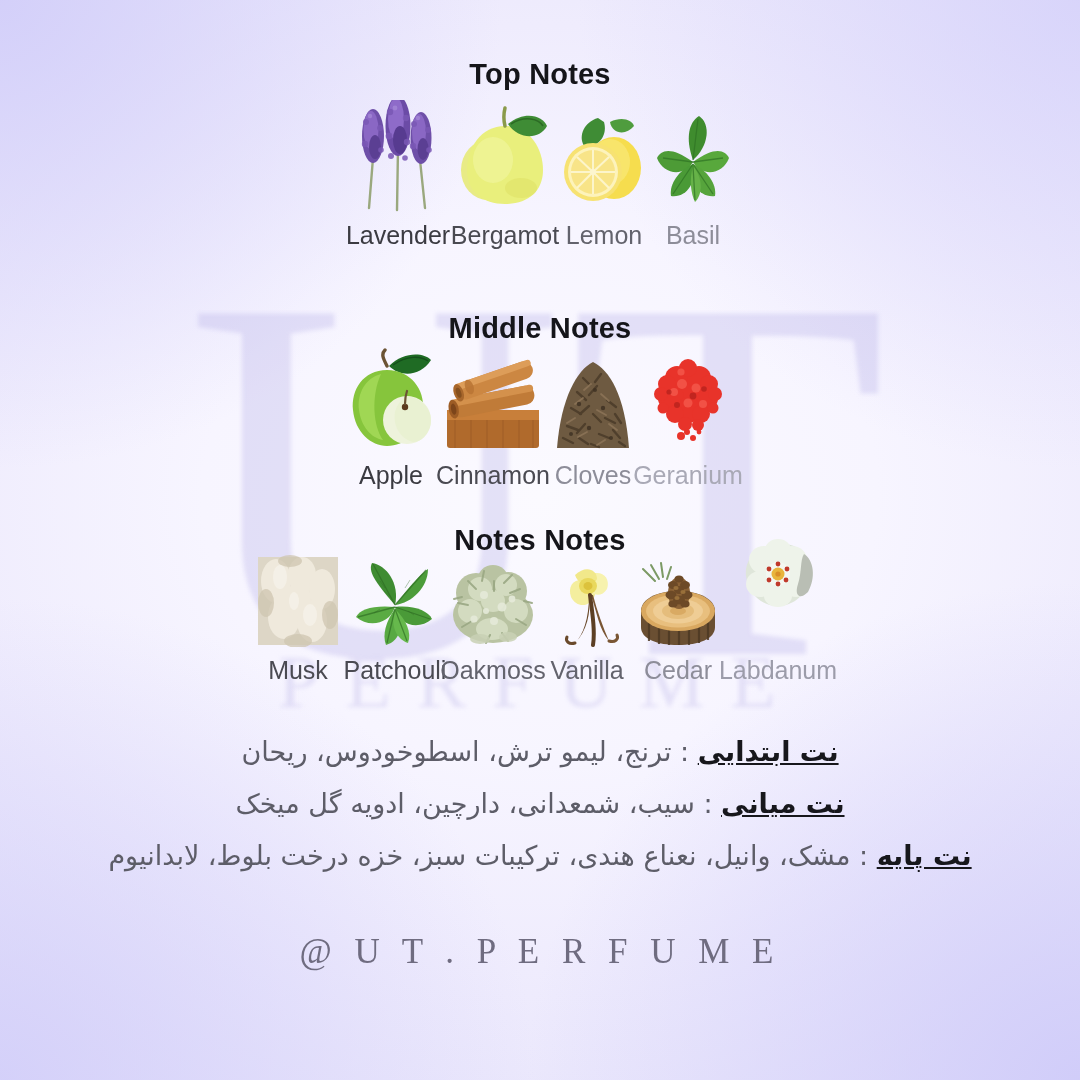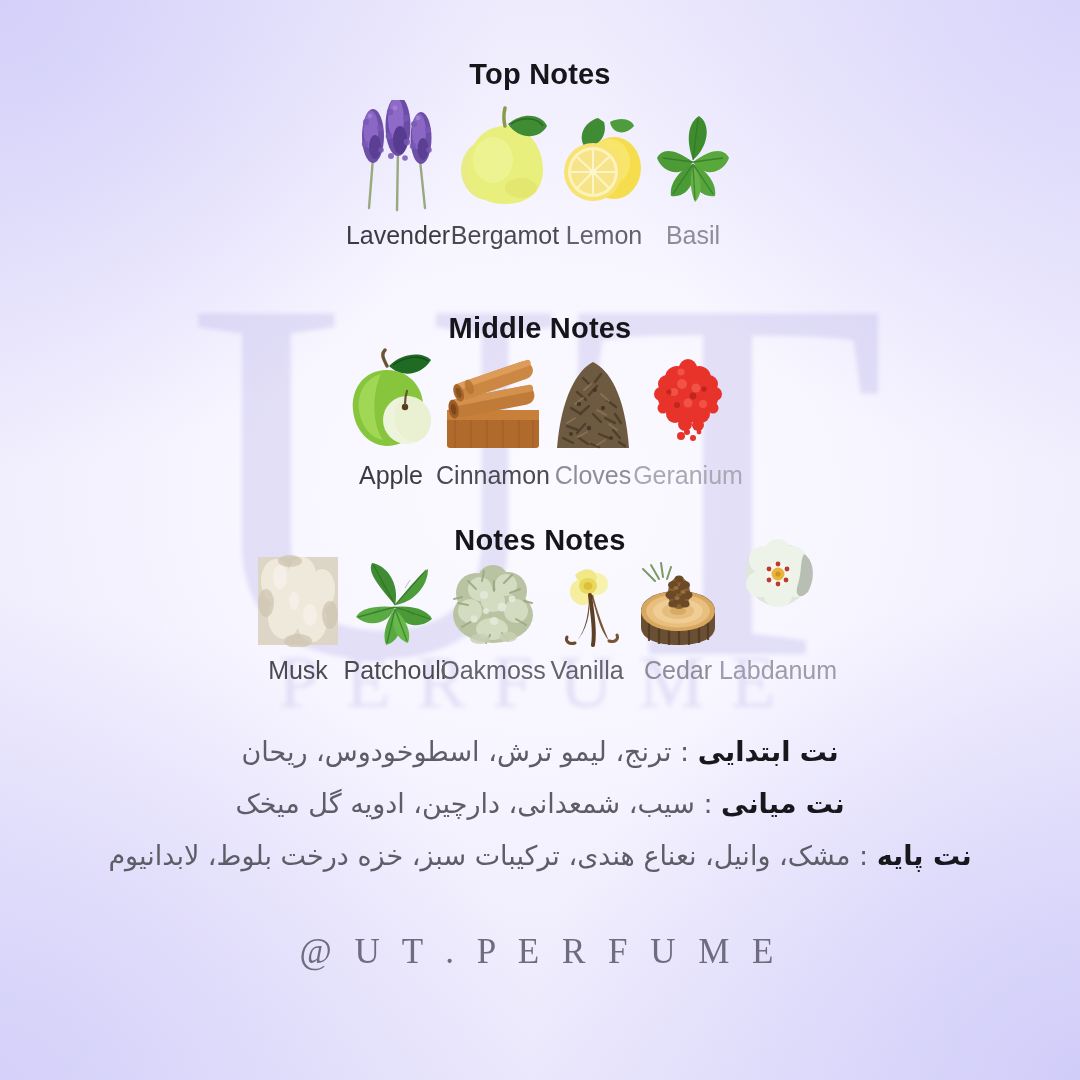--- a/index.html
+++ b/index.html
@@ -70,21 +70,21 @@
 
   
   .fa-block{
     position:absolute;left:0;right:0;top:726px;z-index:2;
     direction:rtl;text-align:center;
     font-family:"DejaVu Sans","Liberation Sans",sans-serif;
   }
   .fa-line{
     font-size:27px;line-height:1.92;color:#5d5d68;white-space:nowrap;
   }
-  .fa-line b{color:#17171c;font-weight:bold;}
+  .fa-line b{color:#17171c;font-weight:bold;text-decoration:underline;}
   .fa-line .sep{color:#5d5d68;font-weight:normal;}
 
   
   #handle{
     position:absolute;left:0;right:0;top:932px;z-index:2;text-align:center;
     font-family:"Liberation Serif","DejaVu Serif",serif;
     font-size:35px;letter-spacing:7px;color:#6f6c80;
   }
 </style>
 </head>

